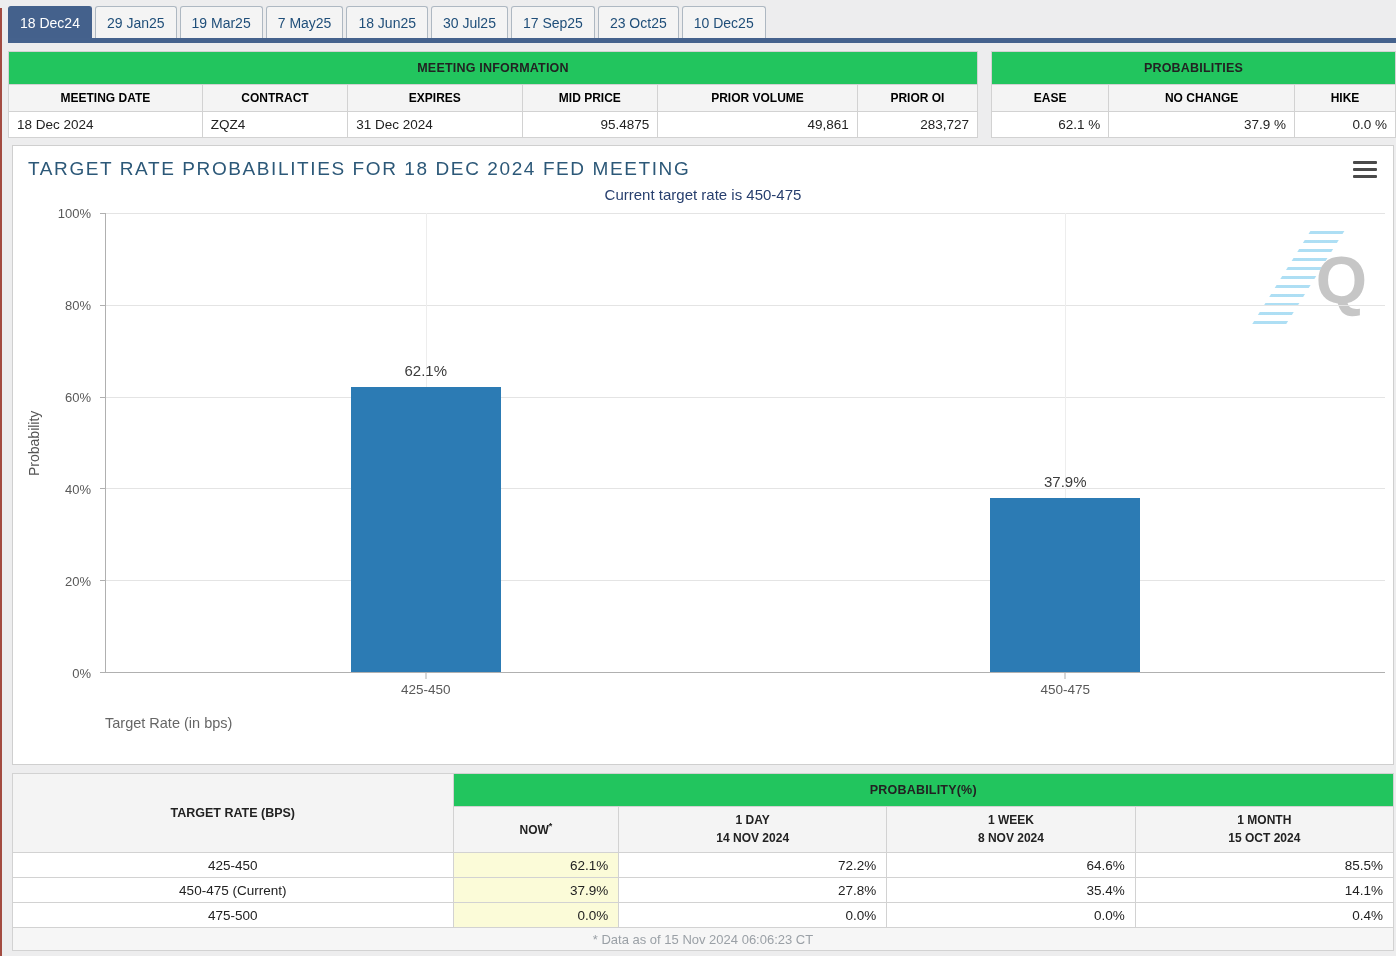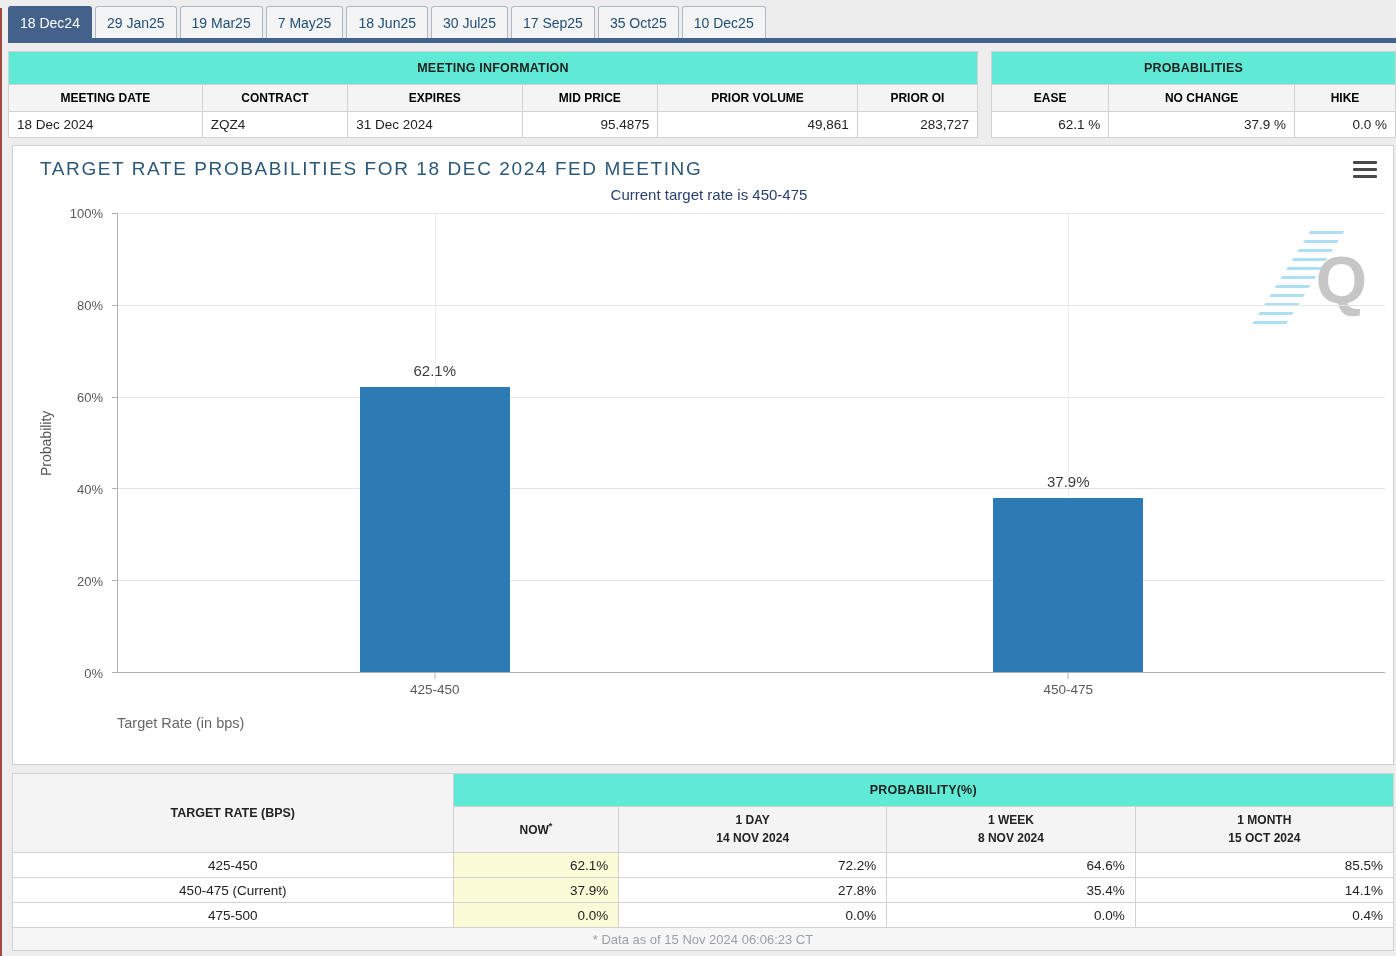--- a/index.html
+++ b/index.html
@@ -24,36 +24,36 @@
     font-size:14px; color:#1f4e79; cursor:pointer; white-space:nowrap;
   }
   .tab.selected { background:#44618c; color:#fff; border-color:#44618c; }
 
   
   .info-row { display:flex; margin-top:8px; gap:13px; }
   table { border-collapse:collapse; }
   .hdr-table { background:#fff; border:1px solid #c6c6c6; table-layout:fixed; }
   .hdr-table th, .hdr-table td { border:1px solid #d2d2d2; }
   .group-hd {
-    background:#5eead4; font-size:12.5px; font-weight:bold; color:#222;
+    background:#22c55e; font-size:12.5px; font-weight:bold; color:#222;
     text-align:center; height:33px; letter-spacing:.2px;
   }
   .col-hd {
     background:#f4f4f4; font-size:12px; font-weight:bold; color:#000000;
     text-align:center; height:27px;
   }
   .val-cell { background:#fff; font-size:13.5px; height:26px; padding:0 8px; }
   .c { text-align:left; } .r { text-align:right; }
   .meeting-table { width:970px; }
   .prob-table { width:405px; }
 
   
   .chart-panel {
     background:#fff; border:1px solid #cfcfcf; margin:7px 2px 0 4px;
-    position:relative; height:620px;padding-left:12px;
+    position:relative; height:620px;
   }
   .chart-title {
     color:#2c5878; font-size:19px; letter-spacing:1.6px;
     padding:12px 0 0 15px;
   }
   .menu-icon { position:absolute; top:15px; right:16px; width:24px; cursor:pointer; }
   .menu-icon .bar { height:3px; background:#4a4a4a; margin:0 0 4px; border-radius:1px; }
   .chart-subtitle { text-align:center; color:#273f6e; font-size:15px; margin-top:6px; }
 
   .chart-canvas { position:relative; height:552px; margin-top:2px; }
@@ -119,21 +119,21 @@
 <div class="page">
 
   <div class="tab-bar">
     <div class="tab selected">18 Dec24</div>
     <div class="tab">29 Jan25</div>
     <div class="tab">19 Mar25</div>
     <div class="tab">7 May25</div>
     <div class="tab">18 Jun25</div>
     <div class="tab">30 Jul25</div>
     <div class="tab">17 Sep25</div>
-    <div class="tab">35 Oct25</div>
+    <div class="tab">23 Oct25</div>
     <div class="tab">10 Dec25</div>
   </div>
 
   <div class="info-row">
     <table class="hdr-table meeting-table">
       <colgroup>
         <col style="width:20%">
           <col style="width:15%">
           <col style="width:18%">
         <col style="width:14%">

